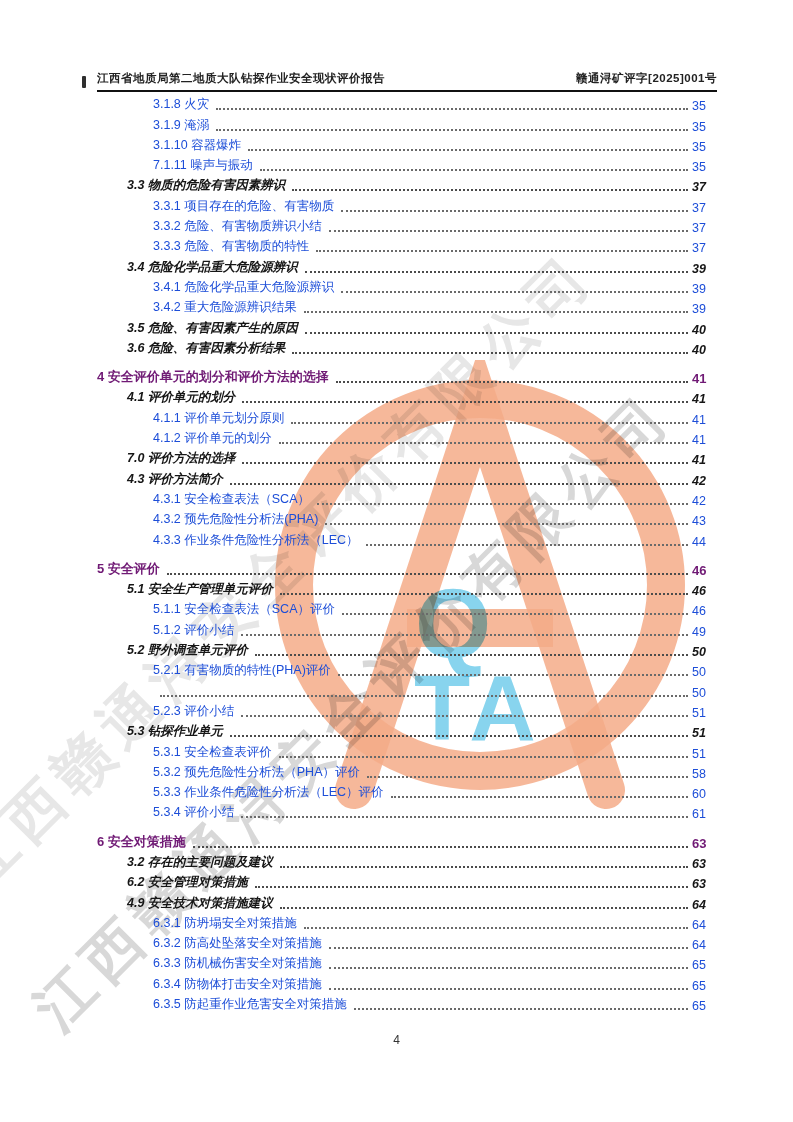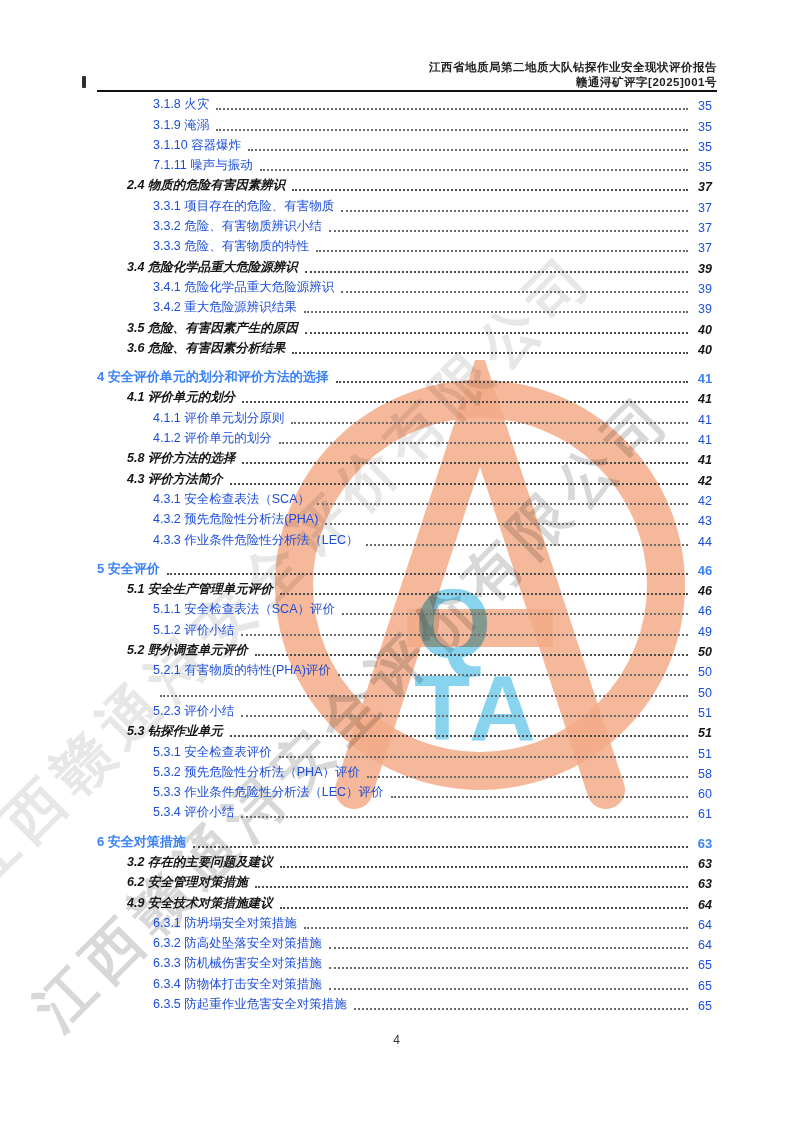--- a/index.html
+++ b/index.html
@@ -14,50 +14,49 @@
   }
 
   
   .header{
     position:absolute;left:97px;right:76px;top:60px;height:26px;
     display:flex;justify-content:space-between;align-items:flex-end;
     border-bottom:2px solid #111;
     padding-bottom:4px;
     font-size:11.5px;font-weight:600;color:#222;
     letter-spacing:.5px;
-    flex-direction:column;
   }
   .scan-mark{
     position:absolute;left:82px;top:76px;width:4px;height:12px;
     background:#2f2f2f;border-radius:1px;
   }
 
   
   .toc{
     position:absolute;left:97px;right:75px;top:93px;
   }
   .toc-row{
     display:flex;align-items:flex-end;
     height:20.3px;
     font-size:12.5px;
     white-space:nowrap;
   }
-  .toc-row.lvl1{font-weight:bold;font-size:13px;color:#3b82f6;}
+  .toc-row.lvl1{font-weight:bold;font-size:13px;color:#701a75;}
   .toc-row.lvl1.chapter{margin-top:9px;}
   .toc-row.lvl2{padding-left:30px;font-weight:bold;font-style:italic;color:#161616;}
   .toc-row.lvl3{padding-left:56px;color:#1d4ed8;}
   .toc-label{flex:0 0 auto;}
   .dots{
     flex:1 1 auto;
     border-bottom:2px dotted #4b4b4b;
     margin:0 4px 3px 7px;
     min-width:20px;
   }
   .lvl3 .dots{border-bottom-color:#6a6a6a;}
-  .pg{flex:0 0 auto;min-width:26px;text-align:center;}
+  .pg{flex:0 0 auto;min-width:26px;text-align:left;}
 
   
   .footer{
     position:absolute;left:0;right:0;top:1033px;
     text-align:center;font-size:12px;color:#333;
   }
 
   
   .watermark{position:absolute;inset:0;pointer-events:none;}
   .watermark > *{position:absolute;mix-blend-mode:multiply;}
@@ -120,21 +119,21 @@
     <span class="toc-label">3.1.10 容器爆炸</span>
     <span class="dots"></span>
     <span class="pg">35</span>
   </div>
       <div class="toc-row lvl3">
     <span class="toc-label">7.1.11 噪声与振动</span>
     <span class="dots"></span>
     <span class="pg">35</span>
   </div>
       <div class="toc-row lvl2">
-    <span class="toc-label">2.4 物质的危险有害因素辨识</span>
+    <span class="toc-label">3.3 物质的危险有害因素辨识</span>
     <span class="dots"></span>
     <span class="pg">37</span>
   </div>
       <div class="toc-row lvl3">
     <span class="toc-label">3.3.1 项目存在的危险、有害物质</span>
     <span class="dots"></span>
     <span class="pg">37</span>
   </div>
       <div class="toc-row lvl3">
     <span class="toc-label">3.3.2 危险、有害物质辨识小结</span>
@@ -185,21 +184,21 @@
     <span class="toc-label">4.1.1 评价单元划分原则</span>
     <span class="dots"></span>
     <span class="pg">41</span>
   </div>
       <div class="toc-row lvl3">
     <span class="toc-label">4.1.2 评价单元的划分</span>
     <span class="dots"></span>
     <span class="pg">41</span>
   </div>
       <div class="toc-row lvl2">
-    <span class="toc-label">5.8 评价方法的选择</span>
+    <span class="toc-label">7.0 评价方法的选择</span>
     <span class="dots"></span>
     <span class="pg">41</span>
   </div>
       <div class="toc-row lvl2">
     <span class="toc-label">4.3 评价方法简介</span>
     <span class="dots"></span>
     <span class="pg">42</span>
   </div>
       <div class="toc-row lvl3">
     <span class="toc-label">4.3.1 安全检查表法（SCA）</span>

